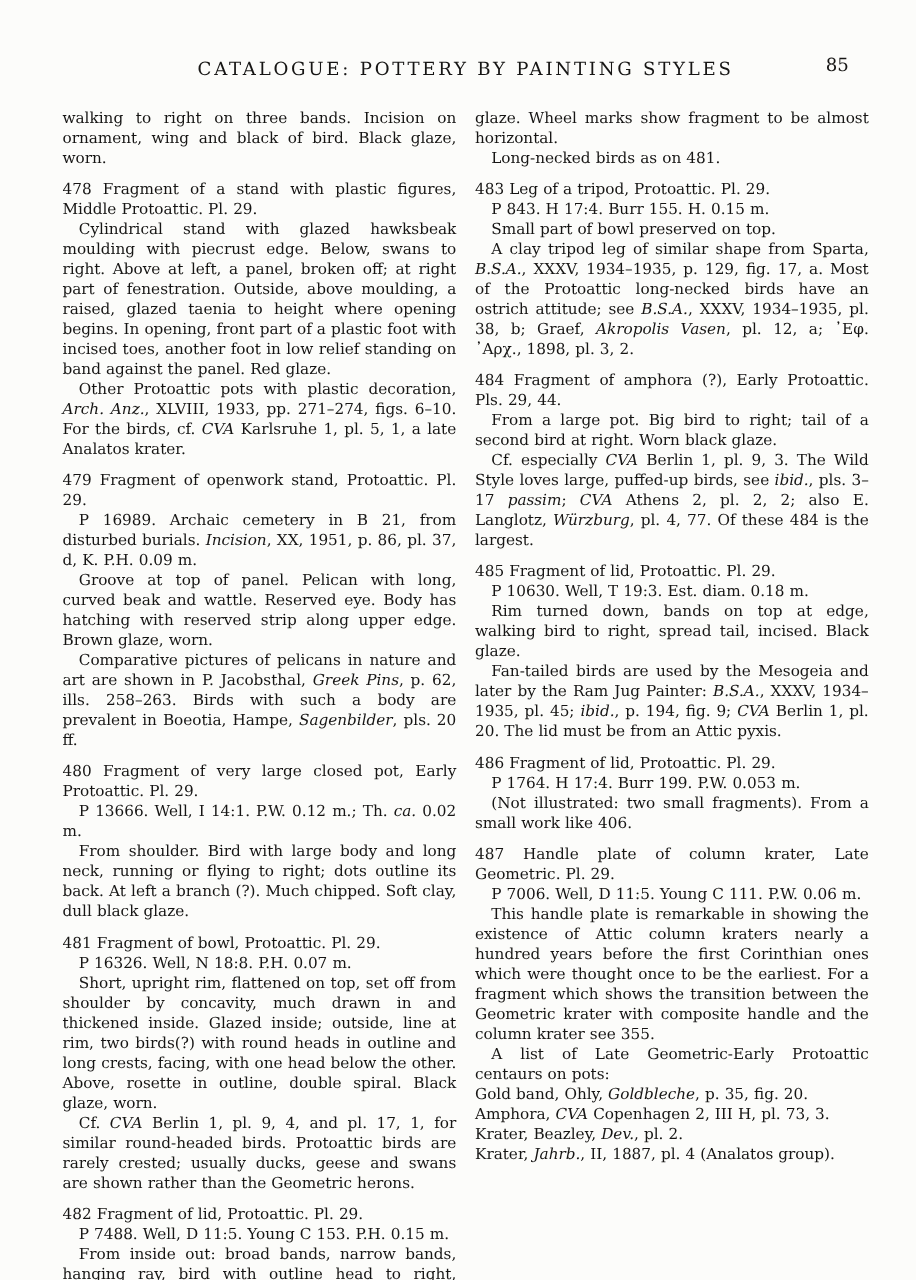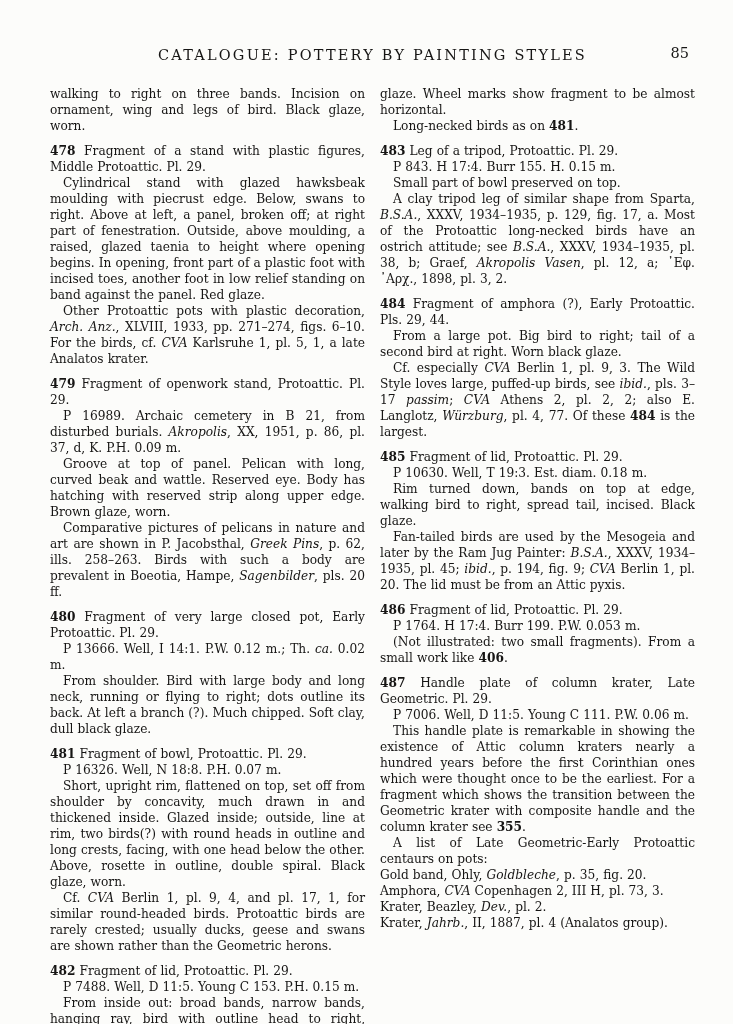--- a/index.html
+++ b/index.html
@@ -20,21 +20,21 @@
     height: 20px;
     text-align: center;
   }
   .running-head .title {
     font-size: 14.5px;
     letter-spacing: 2.2px;
     white-space: nowrap;
   }
   .running-head .pagenum {
     position: absolute;
-    right: 6px;
+    right: 16px;
     top: 0;
     font-size: 14.5px;
     letter-spacing: 0;
   }
   .columns {
     display: flex;
     gap: 15px;
     margin-top: 21px;
   }
   .col {
@@ -45,39 +45,39 @@
     margin: 0;
     font-size: 12.2px;
     line-height: 16px;
     text-align: justify;
     hyphens: none;
     word-spacing: 0.2px;
   }
   .col p.t-ind { text-indent: 13px; }
   .col p.t-entry { margin-top: 9px; }
   .col p.t-cont, .col p.t-list { text-indent: 0; }
-  .col p b { font-weight: bold; }
+  .col p b { font-weight: normal; }
   .col p i { font-style: italic; }
 </style>
 </head>
 <body>
 
 <div class="page">
   <div class="running-head">
     <span class="title">CATALOGUE: POTTERY BY PAINTING STYLES</span>
     <span class="pagenum">85</span>
   </div>
   <div class="columns">
     <div class="col">
-        <p class="t-cont">walking to right on three bands. Incision on ornament, wing and legs of bird. Black glaze, worn.</p>
+        <p class="t-cont">walking to right on three bands. Incision on ornament, wing and black of bird. Black glaze, worn.</p>
         <p class="t-entry"><b>478</b> Fragment of a stand with plastic figures, Middle Protoattic. Pl. 29.</p>
         <p class="t-ind">Cylindrical stand with glazed hawksbeak moulding with piecrust edge. Below, swans to right. Above at left, a panel, broken off; at right part of fenestration. Outside, above moulding, a raised, glazed taenia to height where opening begins. In opening, front part of a plastic foot with incised toes, another foot in low relief standing on band against the panel. Red glaze.</p>
         <p class="t-ind">Other Protoattic pots with plastic decoration, <i>Arch. Anz.</i>, XLVIII, 1933, pp. 271–274, figs. 6–10. For the birds, cf. <i>CVA</i> Karlsruhe 1, pl. 5, 1, a late Analatos krater.</p>
         <p class="t-entry"><b>479</b> Fragment of openwork stand, Protoattic. Pl. 29.</p>
-        <p class="t-ind">P 16989. Archaic cemetery in B 21, from disturbed burials. <i>Akropolis</i>, XX, 1951, p. 86, pl. 37, d, K. P.H. 0.09 m.</p>
+        <p class="t-ind">P 16989. Archaic cemetery in B 21, from disturbed burials. <i>Incision</i>, XX, 1951, p. 86, pl. 37, d, K. P.H. 0.09 m.</p>
         <p class="t-ind">Groove at top of panel. Pelican with long, curved beak and wattle. Reserved eye. Body has hatching with reserved strip along upper edge. Brown glaze, worn.</p>
         <p class="t-ind">Comparative pictures of pelicans in nature and art are shown in P. Jacobsthal, <i>Greek Pins</i>, p. 62, ills. 258–263. Birds with such a body are prevalent in Boeotia, Hampe, <i>Sagenbilder</i>, pls. 20 ff.</p>
         <p class="t-entry"><b>480</b> Fragment of very large closed pot, Early Protoattic. Pl. 29.</p>
         <p class="t-ind">P 13666. Well, I 14:1. P.W. 0.12 m.; Th. <i>ca.</i> 0.02 m.</p>
         <p class="t-ind">From shoulder. Bird with large body and long neck, running or flying to right; dots outline its back. At left a branch (?). Much chipped. Soft clay, dull black glaze.</p>
         <p class="t-entry"><b>481</b> Fragment of bowl, Protoattic. Pl. 29.</p>
         <p class="t-ind">P 16326. Well, N 18:8. P.H. 0.07 m.</p>
         <p class="t-ind">Short, upright rim, flattened on top, set off from shoulder by concavity, much drawn in and thickened inside. Glazed inside; outside, line at rim, two birds(?) with round heads in outline and long crests, facing, with one head below the other. Above, rosette in outline, double spiral. Black glaze, worn.</p>
         <p class="t-ind">Cf. <i>CVA</i> Berlin 1, pl. 9, 4, and pl. 17, 1, for similar round-headed birds. Protoattic birds are rarely crested; usually ducks, geese and swans are shown rather than the Geometric herons.</p>
         <p class="t-entry"><b>482</b> Fragment of lid, Protoattic. Pl. 29.</p>

